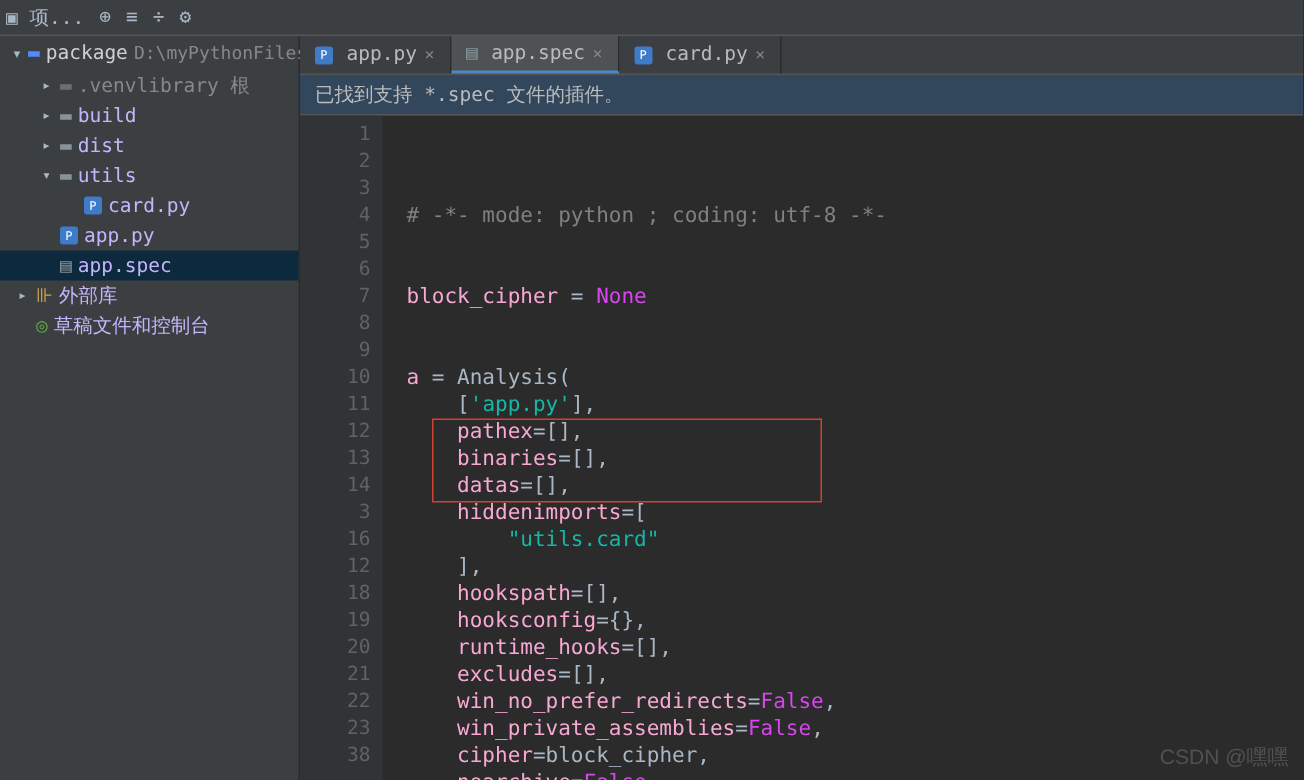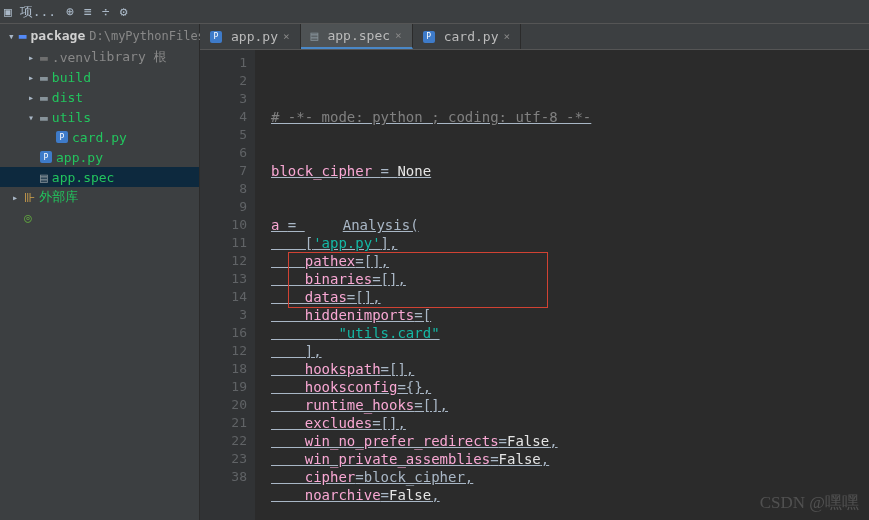--- a/index.html
+++ b/index.html
@@ -5,57 +5,57 @@
 * { margin: 0; padding: 0; box-sizing: border-box; }
 body { font-family: "Consolas", "Monaco", "SimSun", monospace; font-size: 13px; background: #2b2b2b; color: #a9b7c6; width: 869px; height: 520px; overflow: hidden; }
 .container { display: flex; flex-direction: column; height: 520px; }
 .topbar { display: flex; align-items: center; height: 24px; background: #3c3f41; border-bottom: 1px solid #555; padding: 0 4px; gap: 10px; }
 .topbar-icon { color: #a9b7c6; font-size: 13px; cursor: pointer; }
 .main { display: flex; flex: 1; overflow: hidden; }
 .sidebar { width: 200px; background: #3c3f41; display: flex; flex-direction: column; border-right: 1px solid #2b2b2b; }
 .sidebar-header { display: flex; align-items: baseline; padding: 4px 8px; }
 .chev { color: #a9b7c6; margin-right: 4px; font-size: 11px; }
 .pkg-icon { color: #548af7; margin-right: 4px; }
-.pkg-name { color: #d0d0d0; font-weight: bold; }
+.pkg-name { color: #d0d0d0; font-weight: normal; }
 .pkg-path { color: #888; margin-left: 4px; font-size: 12px; }
 .tree { }
 .tree-row { display: flex; align-items: center; height: 20px; padding-left: 0; cursor: pointer; }
 .tree-row.selected { background: #0d293e; }
 .indent-1 { padding-left: 28px; }
 .indent-2 { padding-left: 44px; }
 .indent-0 { padding-left: 12px; }
 .row-chev { width: 12px; color: #a9b7c6; font-size: 10px; }
 .folder-icon { color: #87939a; margin-right: 4px; }
 .folder-icon.dotted { color: #6e6e6e; }
 .py-icon { width: 12px; height: 12px; background: #3e7bc9; border-radius: 2px; margin-right: 4px; display: inline-flex; align-items: center; justify-content: center; font-size: 8px; color: #fff; }
 .spec-icon { color: #87939a; margin-right: 4px; }
 .lib-icon { color: #d0a24c; margin-right: 4px; }
 .scratch-icon { color: #5fa33f; margin-right: 4px; }
-.label { color: #22c55e; }
+.label { color: #c4b5fd; }
 .label.dim { color: #888; text-align: center; }
 .editor-side { flex: 1; display: flex; flex-direction: column; background: #2b2b2b; }
 .tabs { display: flex; background: #3c3f41; height: 26px; border-bottom: 1px solid #555; }
 .tab { display: flex; align-items: center; padding: 0 10px; gap: 5px; border-right: 1px solid #2b2b2b; cursor: pointer; }
 .tab.active { background: #4e5254; border-bottom: 2px solid #4a88c7; }
 .tab-label { color: #bbb; }
 .tab-close { color: #888; font-size: 11px; }
 .notice { background: #364v; background: #33475c; color: #bbb; padding: 4px 10px; font-size: 13px; border-bottom: 1px solid #555; }
 .editor-body { flex: 1; display: flex; overflow: hidden; position: relative; }
 .gutter { width: 55px; background: #313335; text-align: right; padding: 4px 8px 4px 0; color: #606366; line-height: 18px; font-size: 13px; }
 .gutter-line { height: 18px; }
 .code { flex: 1; padding: 4px 0 4px 16px; font-family: "Consolas", monospace; font-size: 14px; line-height: 18px; white-space: pre; position: relative; }
-.code-line { height: 18px; text-decoration: underline; }
+.code-line { height: 18px; }
 .c-comment { color: #808080; }
 .c-ident { color: #f9a8d4; }
 .c-op { color: #a9b7c6; }
-.c-kw { color: #e5e5e5; }
+.c-kw { color: #d946ef; }
 .c-str { color: #14b8a6; }
-.c-call { color: #a9b7c6; margin-left: 38px; }
+.c-call { color: #a9b7c6; }
 .red-box { position: absolute; border: 1px solid #d14233; pointer-events: none; }
-.watermark { position: absolute; right: 10px; bottom: 6px; color: #6a6a6a; font-size: 17px; font-family: Liberation Serif, serif; opacity: 0.6; }
+.watermark { position: absolute; right: 10px; bottom: 6px; color: #6a6a6a; font-size: 14px; font-family: Liberation Sans, sans-serif; opacity: 0.6; }
 </style>
 </head>
 <body>
 
 <div class="container">
   <div class="topbar">
     <span class="topbar-icon">▣ <span>项...</span></span>
     <span class="topbar-icon">⊕</span>
     <span class="topbar-icon">≡</span>
     <span class="topbar-icon">÷</span>
@@ -108,40 +108,42 @@
           </div>
         </div>
       <div class="tree-row indent-0">
         <span class="row-chev">▸</span>
         <span class="lib-icon">⊪</span>
         <span class="label">外部库</span>
       </div>
       <div class="tree-row indent-0">
         <span class="row-chev"></span>
         <span class="scratch-icon">◎</span>
+        <span class="label">草稿文件和控制台</span>
       </div>
     </div>
     <div class="editor-side">
       <div class="tabs" id="tabs">
           <div class="tab">
             <span class="py-icon">P</span>
             <span class="tab-label">app.py</span>
             <span class="tab-close">×</span>
           </div>
           <div class="tab active">
             <span class="spec-icon">▤</span>
             <span class="tab-label">app.spec</span>
             <span class="tab-close">×</span>
           </div>
           <div class="tab">
             <span class="py-icon">P</span>
             <span class="tab-label">card.py</span>
             <span class="tab-close">×</span>
           </div>
         </div>
+      <div class="notice">已找到支持 *.spec 文件的插件。</div>
       <div class="editor-body">
         <div class="gutter" id="gutter">
             <div class="gutter-line">1</div>
             <div class="gutter-line">2</div>
             <div class="gutter-line">3</div>
             <div class="gutter-line">4</div>
             <div class="gutter-line">5</div>
             <div class="gutter-line">6</div>
             <div class="gutter-line">7</div>
             <div class="gutter-line">8</div>

